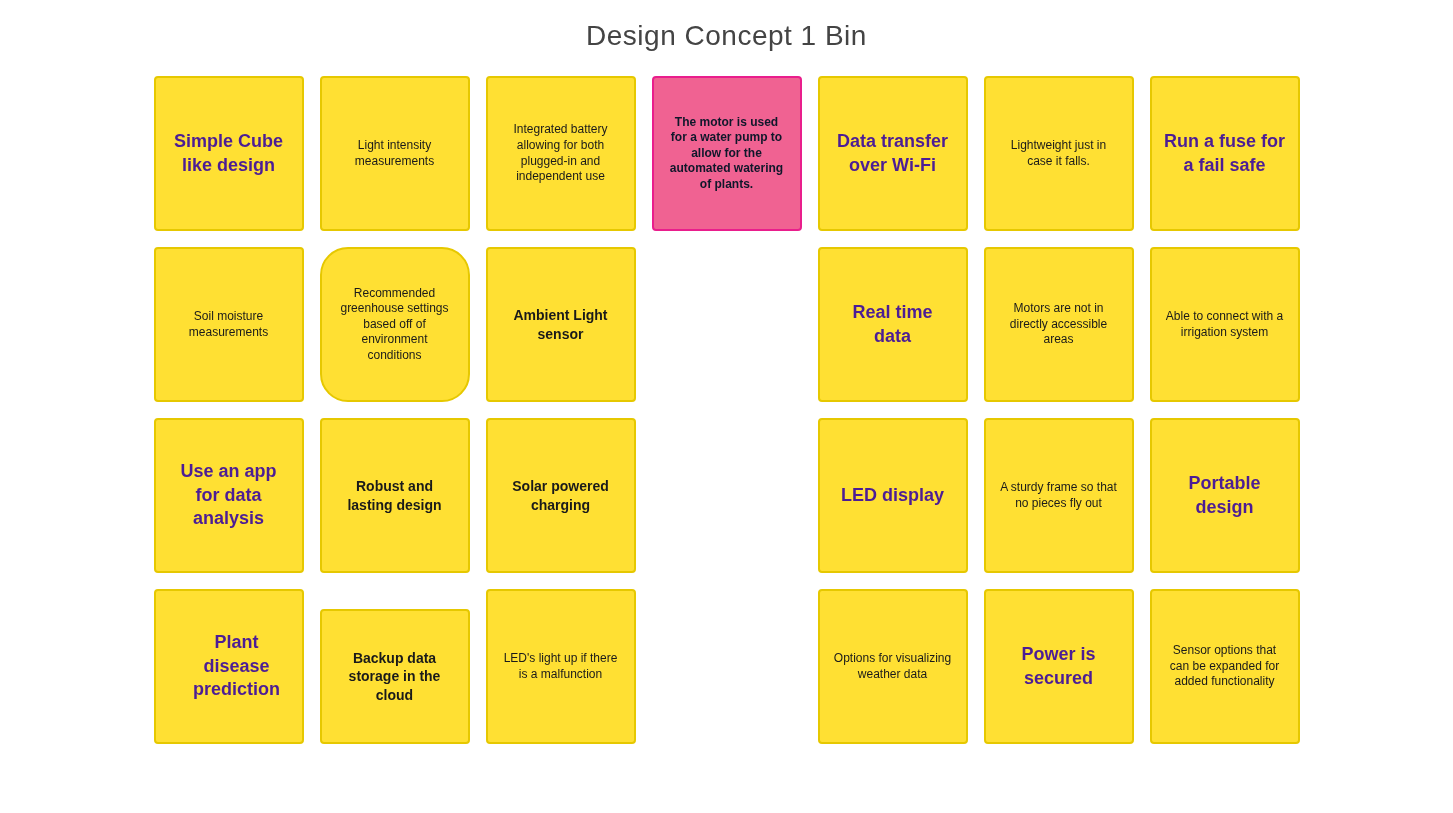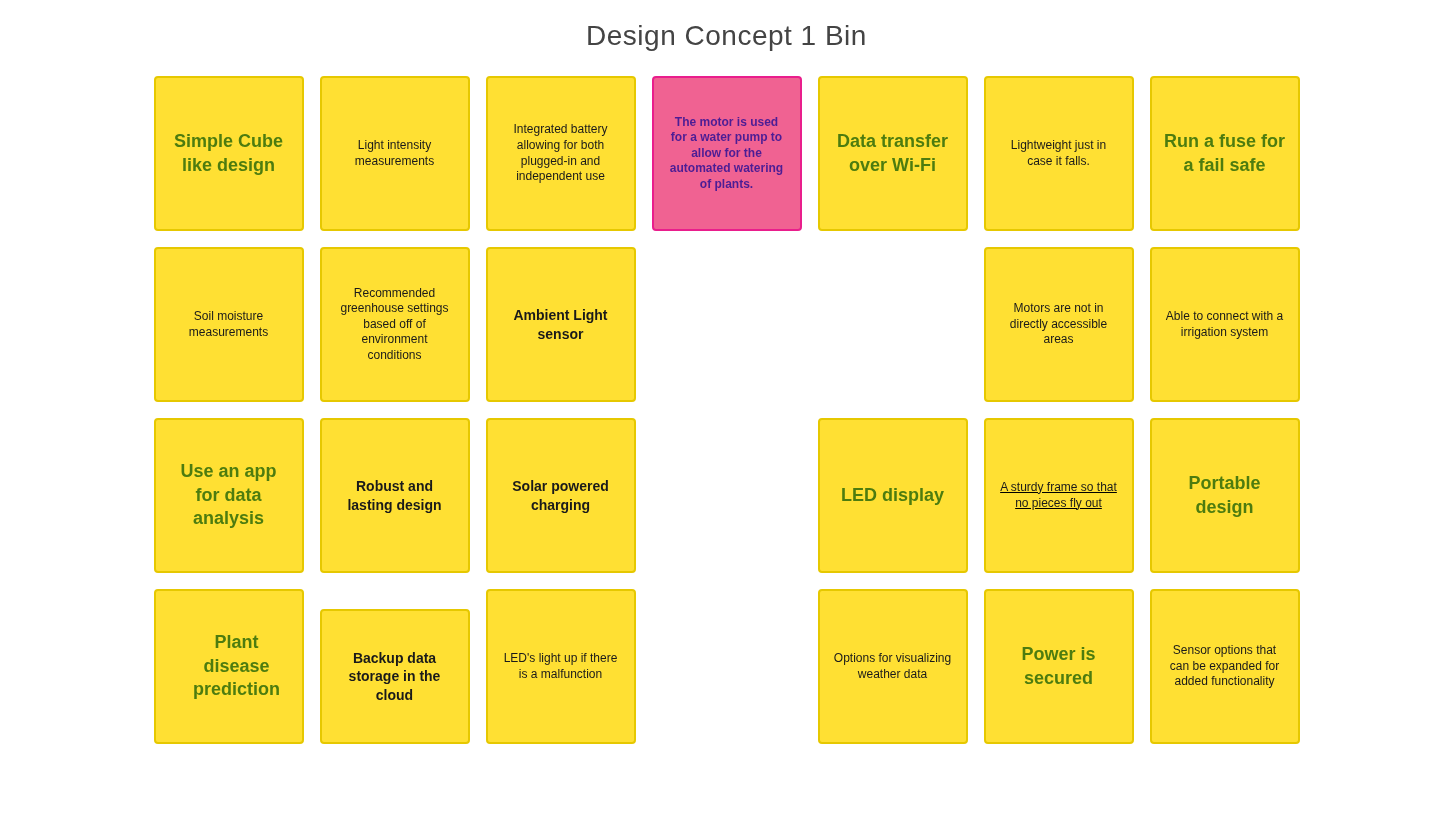--- a/index.html
+++ b/index.html
@@ -42,36 +42,36 @@
       background-color: #F06292;
       border: 2px solid #E91E8C;
     }
     .card-empty {
       background: transparent;
       border: none;
     }
     .text-large {
       font-size: 18px;
       font-weight: 900;
-      color: #4d7c0f;
+      color: #4c1d95;
     }
     .text-medium {
       font-size: 14px;
       font-weight: 700;
       color: #1a1a1a;
     }
     .text-small {
       font-size: 12px;
       font-weight: 400;
       color: #1a1a1a;
     }
     .text-small-bold {
       font-size: 12px;
       font-weight: 700;
-      color: #4c1d95;
+      color: #0f172a;
     }
   </style>
 </head>
 <body>
 
 <h1>Design Concept 1 Bin</h1>
 
 <div class="grid" id="card-grid">
 <div class="card card-yellow" style="grid-area: 1 / 1;">
       <span class="text-large">Simple Cube like design</span>
@@ -90,47 +90,50 @@
     </div>
     <div class="card card-yellow" style="grid-area: 1 / 6;">
       <span class="text-small">Lightweight just in case it falls.</span>
     </div>
     <div class="card card-yellow" style="grid-area: 2 / 1;">
       <span class="text-small">Soil moisture measurements</span>
     </div>
     <div class="card card-yellow" style="grid-area: 1 / 7;">
       <span class="text-large">Run a fuse for a fail safe</span>
     </div>
-    <div class="card card-yellow" style="grid-area: 2 / 2;">
+    <div class="card card-yellow" style="grid-area: 2 / 2; border-radius: 28px;">
       <span class="text-small">Recommended greenhouse settings based off of environment conditions</span>
     </div>
     <div class="card card-yellow" style="grid-area: 2 / 3; align-items: center;">
       <span class="text-medium">Ambient Light sensor</span>
     </div>
     <div class="card card-empty" style="grid-area: 2 / 4;"></div>
+    <div class="card card-yellow" style="grid-area: 2 / 5;">
+      <span class="text-large">Real time data</span>
+    </div>
     <div class="card card-yellow" style="grid-area: 2 / 6;">
       <span class="text-small">Motors are not in directly accessible areas</span>
     </div>
     <div class="card card-yellow" style="grid-area: 2 / 7;">
       <span class="text-small">Able to connect with a irrigation system</span>
     </div>
     <div class="card card-yellow" style="grid-area: 3 / 1;">
       <span class="text-large">Use an app for data analysis</span>
     </div>
     <div class="card card-yellow" style="grid-area: 3 / 2;">
       <span class="text-medium">Robust and lasting design</span>
     </div>
     <div class="card card-yellow" style="grid-area: 3 / 3;">
       <span class="text-medium">Solar powered charging</span>
     </div>
     <div class="card card-empty" style="grid-area: 3 / 4;"></div>
     <div class="card card-yellow" style="grid-area: 3 / 5;">
       <span class="text-large">LED display</span>
     </div>
-    <div class="card card-yellow" style="grid-area: 3 / 6; text-decoration: underline;">
+    <div class="card card-yellow" style="grid-area: 3 / 6;">
       <span class="text-small">A sturdy frame so that no pieces fly out</span>
     </div>
     <div class="card card-yellow" style="grid-area: 3 / 7;">
       <span class="text-large">Portable design</span>
     </div>
     <div class="card card-yellow" style="grid-area: 4 / 1; padding-left: 28px;">
       <span class="text-large">Plant disease prediction</span>
     </div>
     <div class="card card-yellow" style="grid-area: 4 / 2; margin-top: 20px;">
       <span class="text-medium">Backup data storage in the cloud</span>

